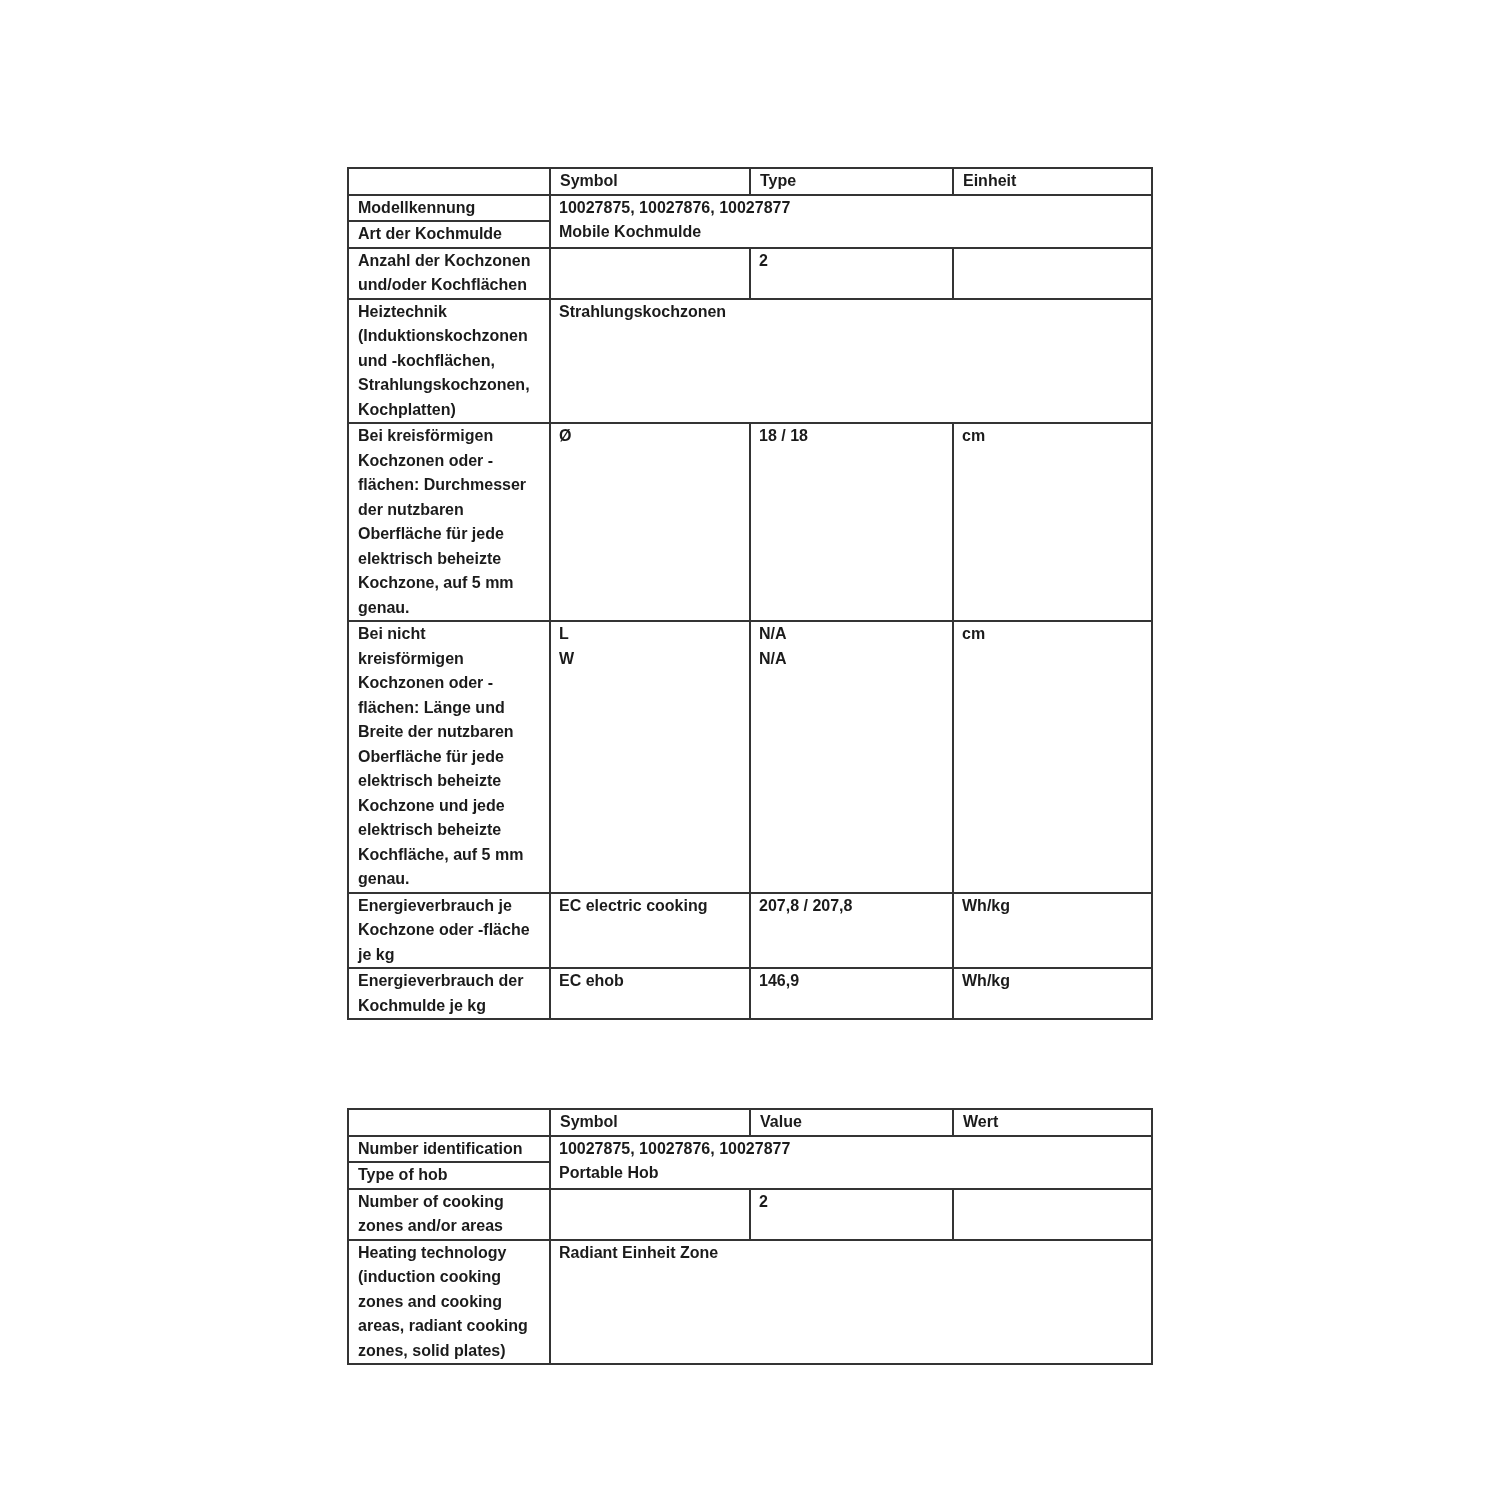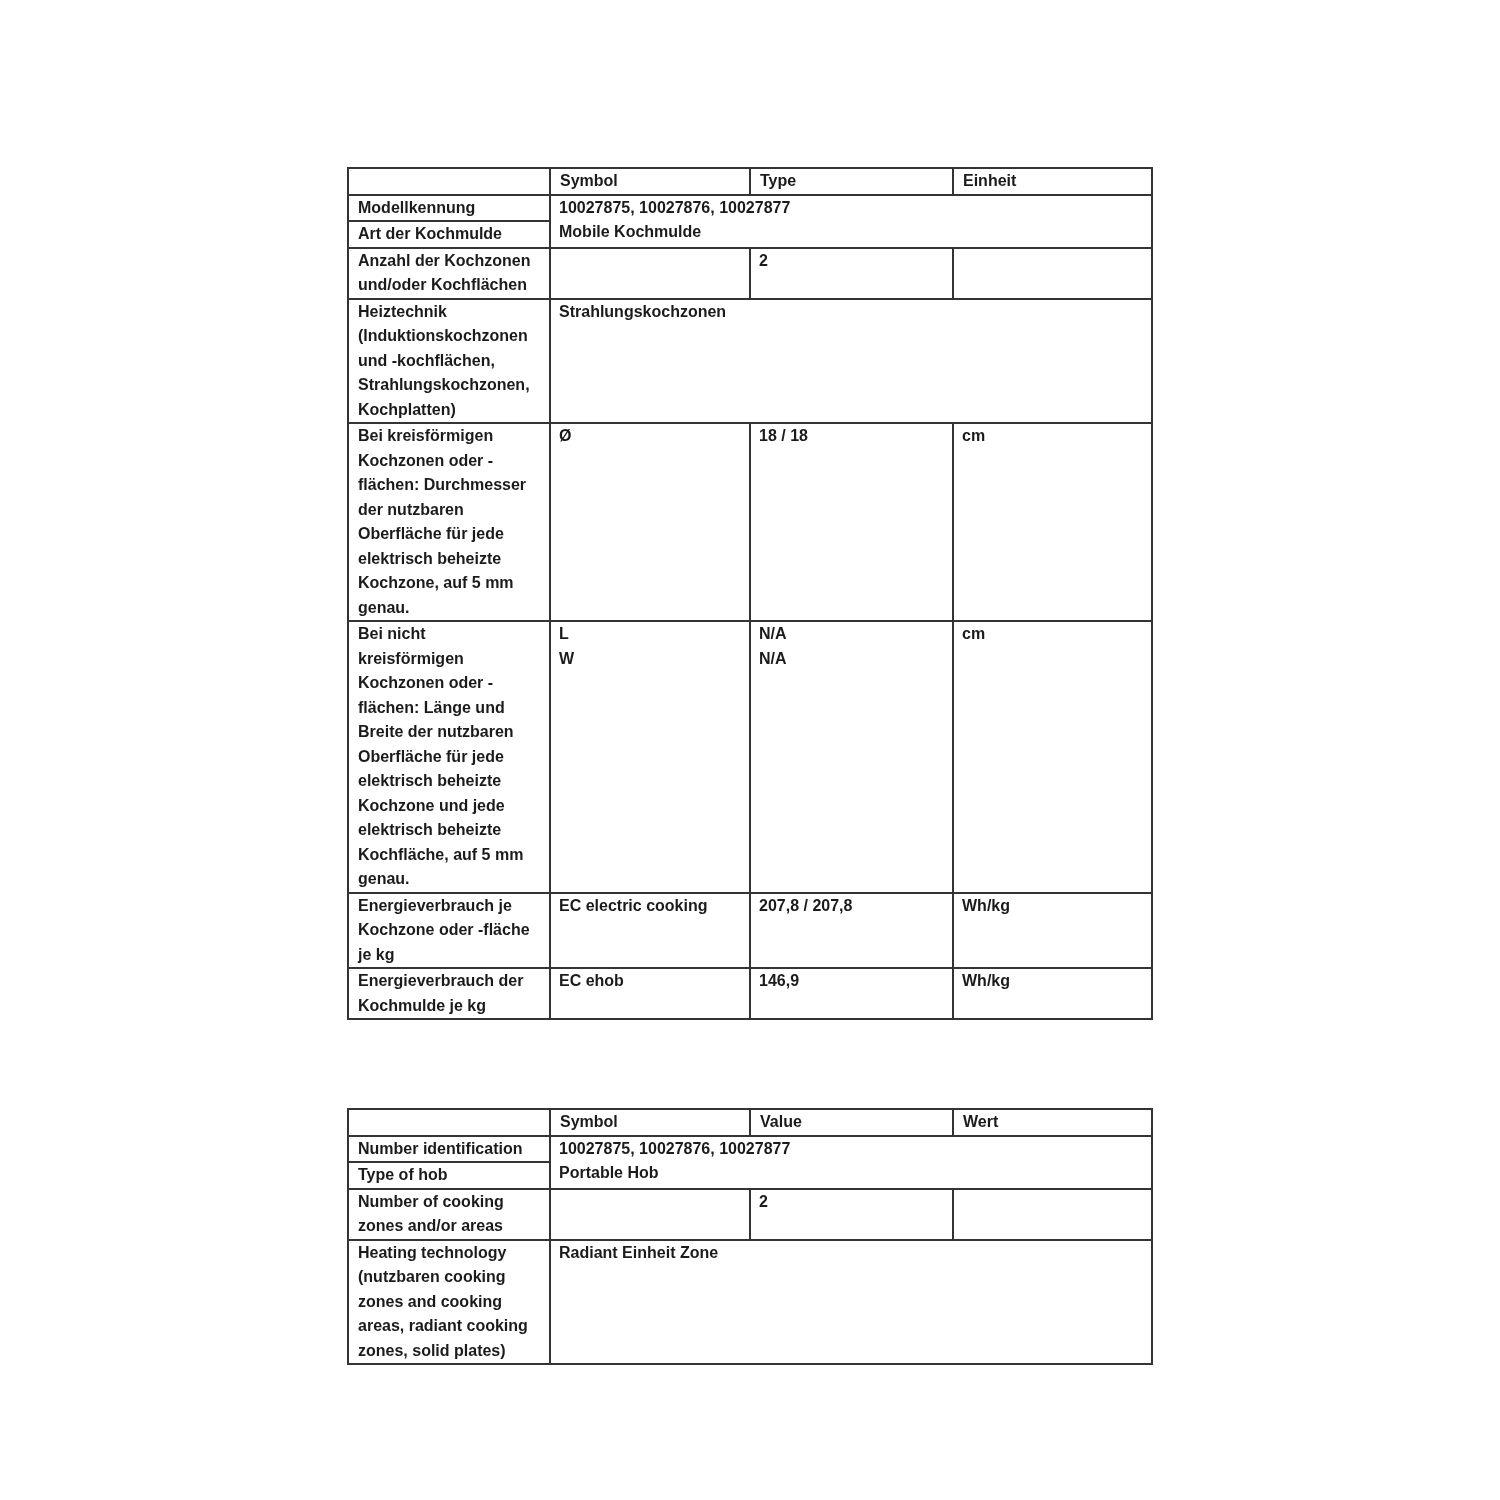--- a/index.html
+++ b/index.html
@@ -159,20 +159,20 @@
   </tr>
   <tr class="h2r">
     <td class="b">Number of cooking
 zones and/or areas</td>
     <td></td>
     <td>2</td>
     <td></td>
   </tr>
   <tr class="h5r">
     <td class="b">Heating technology
-(nutzbaren cooking
+(induction cooking
 zones and cooking
 areas, radiant cooking
 zones, solid plates)</td>
     <td colspan="3">Radiant Einheit Zone</td>
   </tr>
 </tbody>
   </table>
 
 </body></html>

